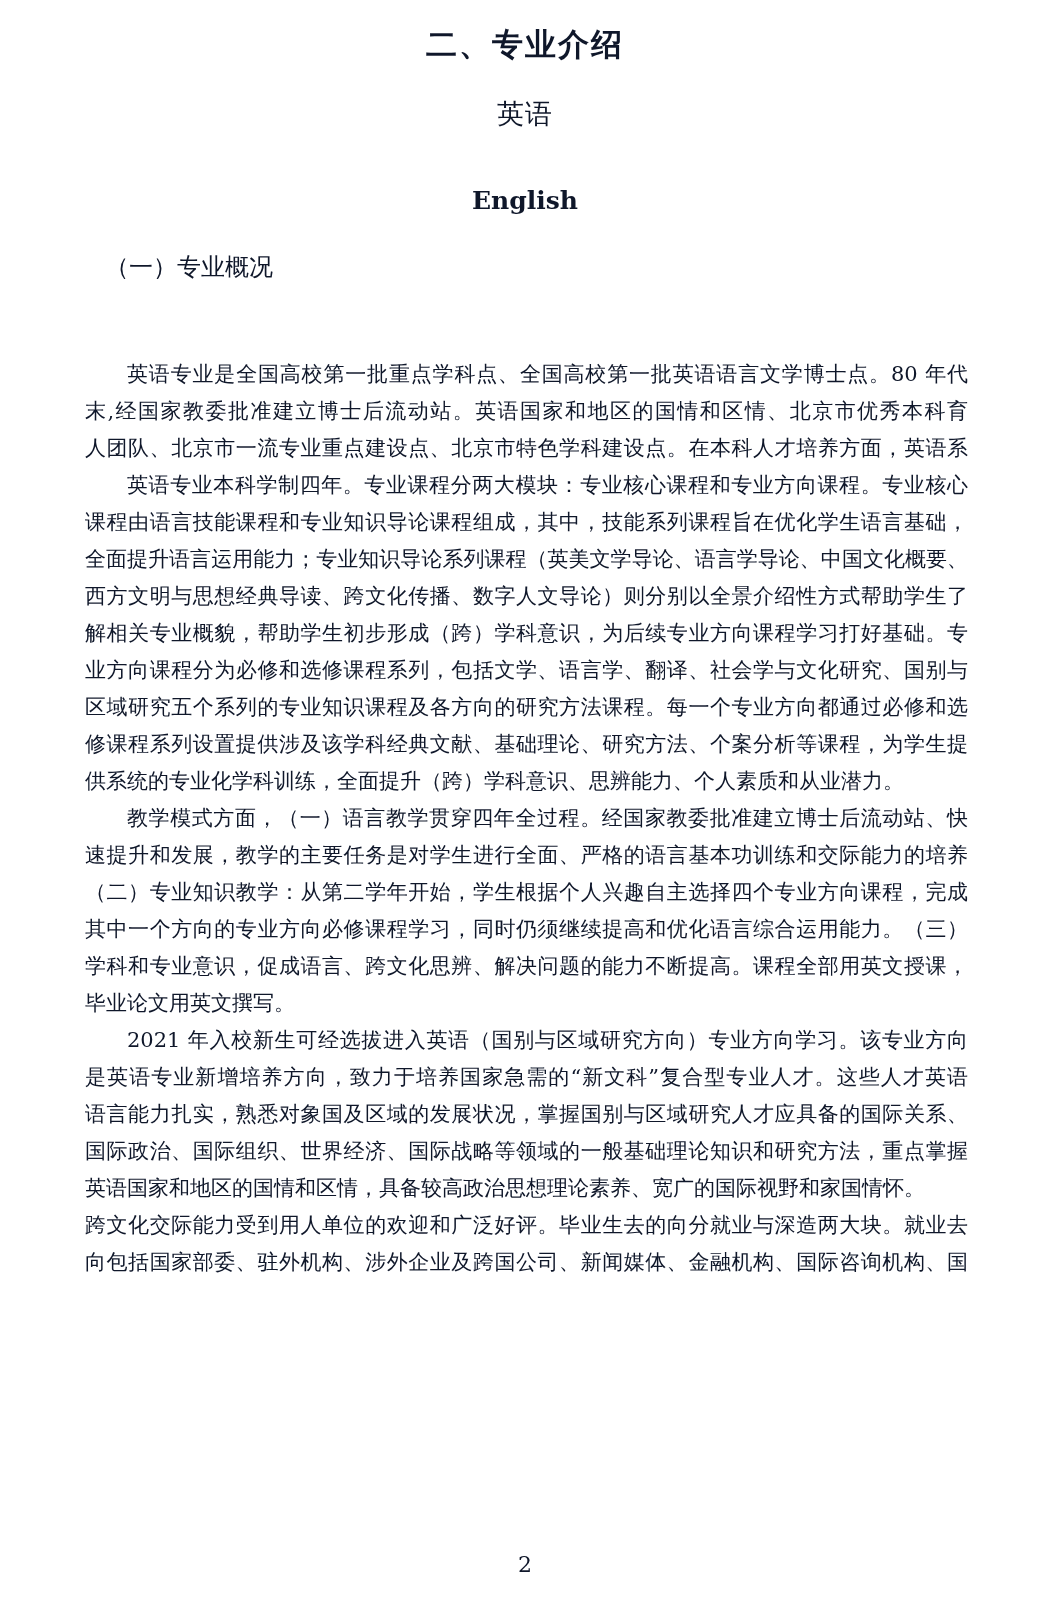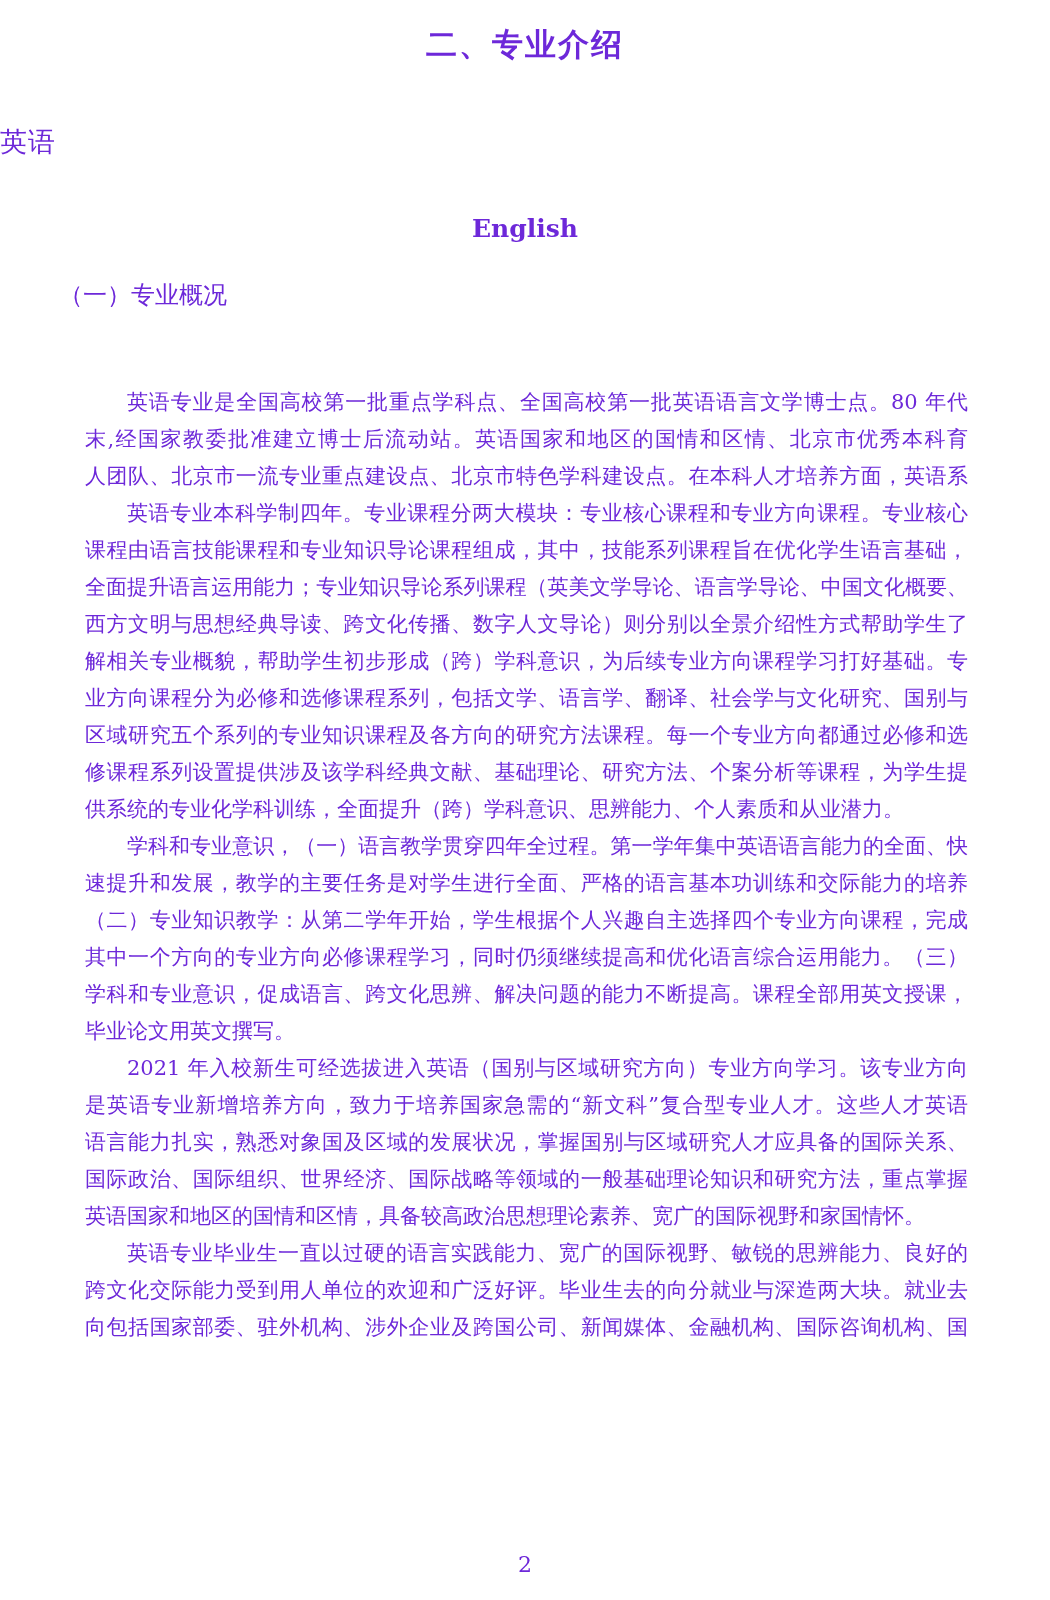--- a/index.html
+++ b/index.html
@@ -6,52 +6,52 @@
     margin: 0;
     padding: 0;
     background: #ffffff;
   }
   .page {
     position: relative;
     width: 1050px;
     height: 1600px;
     margin: 0 auto;
     background: #ffffff;
-    color: #6d28d9;
+    color: #0f172a;
     overflow: hidden;
     font-family: "DejaVu Serif", "Liberation Serif", serif;
   }
   .doc-title {
     margin: 26px 0 0 0;
     text-align: center;
     font-family: "DejaVu Sans", "Liberation Sans", sans-serif;
     font-size: 31px;
     font-weight: 700;
     line-height: 36px;
     letter-spacing: 2px;
   }
   .subject-cn {
-    margin-top: 64px;
-    text-align: left;
+    margin-top: 36px;
+    text-align: center;
     font-family: "DejaVu Sans", "Liberation Sans", sans-serif;
     font-size: 27px;
     font-weight: 500;
     line-height: 32px;
     letter-spacing: 1px;
   }
   .subject-en {
     margin-top: 56px;
     text-align: center;
     font-family: "DejaVu Serif", "Liberation Serif", serif;
     font-size: 25px;
     font-weight: 700;
     line-height: 30px;
   }
   .section-heading {
-    margin: 36px 0 0 59px;
+    margin: 36px 0 0 105px;
     font-family: "DejaVu Sans", "Liberation Sans", sans-serif;
     font-size: 24px;
     font-weight: 500;
     line-height: 30px;
   }
   .document-body {
     margin: 74px 82px 0 85px;
   }
   .paragraph + .paragraph {
   }
@@ -98,34 +98,33 @@
         <div class="pline">课程由语言技能课程和专业知识导论课程组成，其中，技能系列课程旨在优化学生语言基础，</div>
         <div class="pline">全面提升语言运用能力；专业知识导论系列课程（英美文学导论、语言学导论、中国文化概要、</div>
         <div class="pline">西方文明与思想经典导读、跨文化传播、数字人文导论）则分别以全景介绍性方式帮助学生了</div>
         <div class="pline">解相关专业概貌，帮助学生初步形成（跨）学科意识，为后续专业方向课程学习打好基础。专</div>
         <div class="pline">业方向课程分为必修和选修课程系列，包括文学、语言学、翻译、社会学与文化研究、国别与</div>
         <div class="pline">区域研究五个系列的专业知识课程及各方向的研究方法课程。每一个专业方向都通过必修和选</div>
         <div class="pline">修课程系列设置提供涉及该学科经典文献、基础理论、研究方法、个案分析等课程，为学生提</div>
         <div class="pline flush-left">供系统的专业化学科训练，全面提升（跨）学科意识、思辨能力、个人素质和从业潜力。</div>
       </div>
       <div class="paragraph">
-        <div class="pline first">学科和专业意识，（一）语言教学贯穿四年全过程。第一学年集中英语语言能力的全面、快</div>
+        <div class="pline first">教学模式方面，（一）语言教学贯穿四年全过程。经国家教委批准建立博士后流动站、快</div>
         <div class="pline">速提升和发展，教学的主要任务是对学生进行全面、严格的语言基本功训练和交际能力的培养</div>
         <div class="pline">（二）专业知识教学：从第二学年开始，学生根据个人兴趣自主选择四个专业方向课程，完成</div>
         <div class="pline">其中一个方向的专业方向必修课程学习，同时仍须继续提高和优化语言综合运用能力。（三）</div>
         <div class="pline">学科和专业意识，促成语言、跨文化思辨、解决问题的能力不断提高。课程全部用英文授课，</div>
         <div class="pline flush-left">毕业论文用英文撰写。</div>
       </div>
       <div class="paragraph">
         <div class="pline first">2021 年入校新生可经选拔进入英语（国别与区域研究方向）专业方向学习。该专业方向</div>
         <div class="pline">是英语专业新增培养方向，致力于培养国家急需的“新文科”复合型专业人才。这些人才英语</div>
         <div class="pline">语言能力扎实，熟悉对象国及区域的发展状况，掌握国别与区域研究人才应具备的国际关系、</div>
         <div class="pline">国际政治、国际组织、世界经济、国际战略等领域的一般基础理论知识和研究方法，重点掌握</div>
         <div class="pline flush-left">英语国家和地区的国情和区情，具备较高政治思想理论素养、宽广的国际视野和家国情怀。</div>
       </div>
       <div class="paragraph">
-        <div class="pline first">英语专业毕业生一直以过硬的语言实践能力、宽广的国际视野、敏锐的思辨能力、良好的</div>
         <div class="pline">跨文化交际能力受到用人单位的欢迎和广泛好评。毕业生去的向分就业与深造两大块。就业去</div>
         <div class="pline">向包括国家部委、驻外机构、涉外企业及跨国公司、新闻媒体、金融机构、国际咨询机构、国</div>
       </div>
     </div>
   <div class="page-number">2</div>
 </div>
 
 </body></html>

